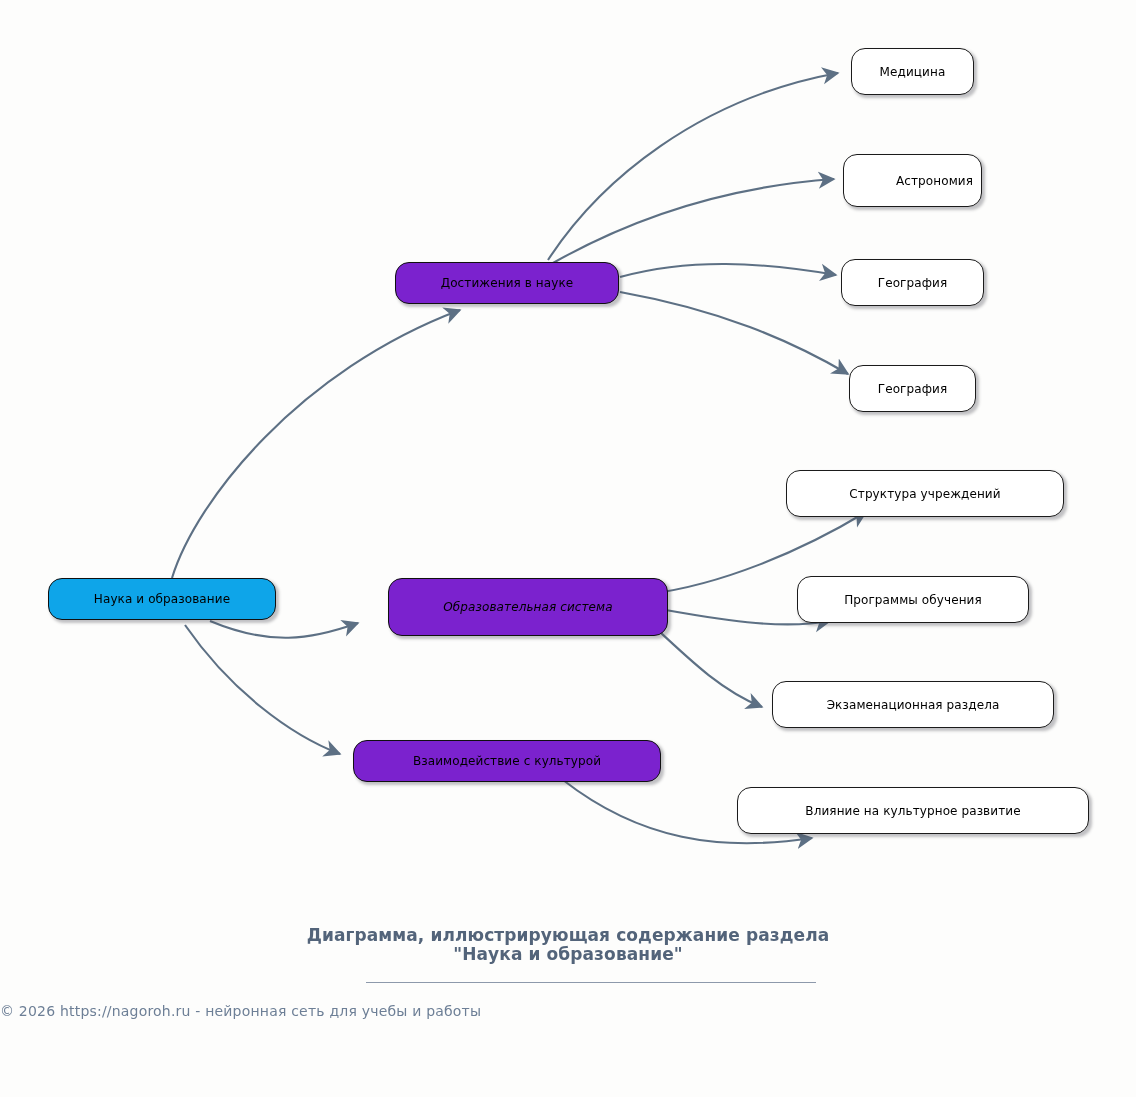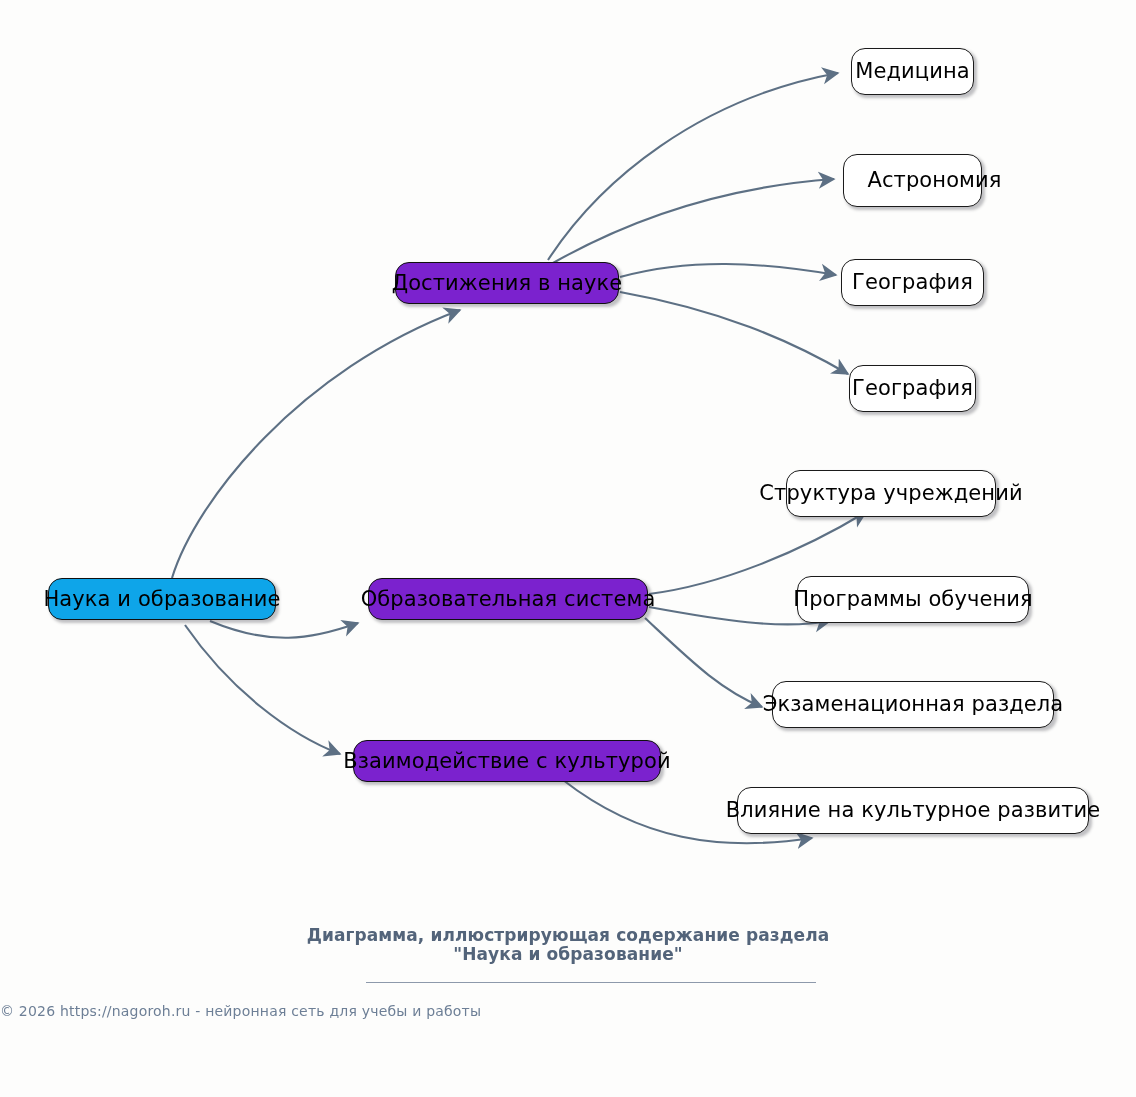--- a/index.html
+++ b/index.html
@@ -29,21 +29,21 @@
     box-sizing: border-box;
     display: flex;
     align-items: center;
     justify-content: center;
     white-space: nowrap;
     line-height: 1;
     border-radius: 14px;
     border: 1.6px solid #1b1b1b;
     box-shadow: 2.5px 2.5px 3px rgba(70,70,80,0.33);
     color: #000000;
-    font-size: 21px;
+    font-size: 12px;
     letter-spacing: 0.1px;
   }
   .node.root {
     background: #0ea5e9;
     border-color: #101010;
   }
   .node.branch {
     background: #7b22ce;
     border-color: #101010;
   }
@@ -108,21 +108,21 @@
   </svg>
 
   <div class="node root" style="left:48px; top:578px; width:228px; height:42px;">
     <span>Наука и образование</span>
   </div>
 
   <div class="node branch" style="left:395px; top:262px; width:224px; height:42px;">
     <span>Достижения в науке</span>
   </div>
 
-  <div class="node branch" style="left:368px; top:578px; width:280px; height:42px;">
+  <div class="node branch" style="left:388px; top:578px; width:280px; height:58px;font-style:italic;">
     <span>Образовательная система</span>
   </div>
 
   <div class="node branch" style="left:353px; top:740px; width:308px; height:42px;">
     <span>Взаимодействие с культурой</span>
   </div>
 
   <div class="node leaf" style="left:851px; top:48px; width:123px; height:47px;">
     <span>Медицина</span>
   </div>
@@ -132,21 +132,21 @@
   </div>
 
   <div class="node leaf" style="left:841px; top:259px; width:143px; height:47px;">
     <span>География</span>
   </div>
 
   <div class="node leaf" style="left:849px; top:365px; width:127px; height:47px;">
     <span>География</span>
   </div>
 
-  <div class="node leaf" style="left:786px; top:470px; width:210px; height:47px;">
+  <div class="node leaf" style="left:786px; top:470px; width:278px; height:47px;">
     <span>Структура учреждений</span>
   </div>
 
   <div class="node leaf" style="left:797px; top:576px; width:232px; height:47px;">
     <span>Программы обучения</span>
   </div>
 
   <div class="node leaf" style="left:772px; top:681px; width:282px; height:47px;">
     <span>Экзаменационная раздела</span>
   </div>

